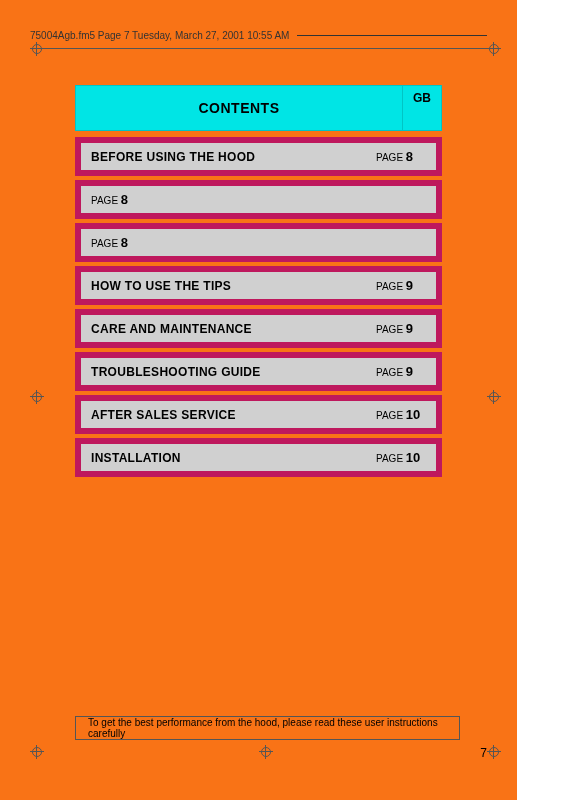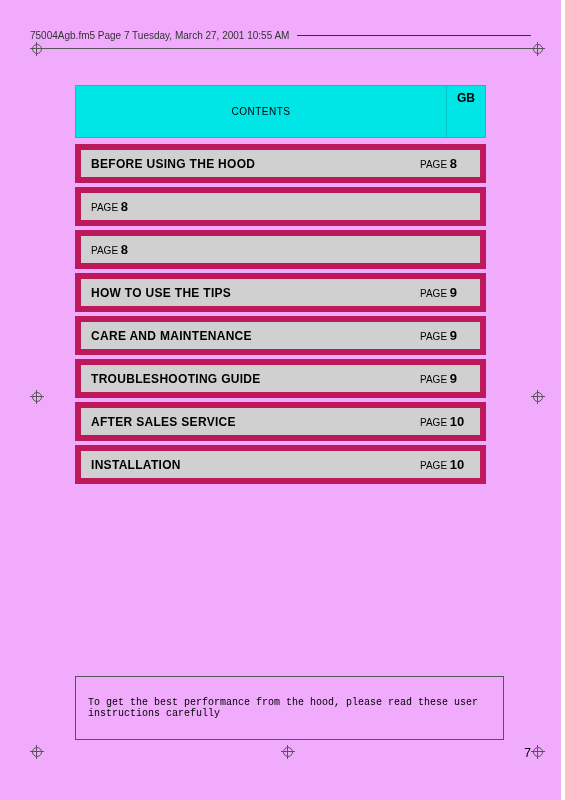--- a/index.html
+++ b/index.html
@@ -7,23 +7,23 @@
     body {
       width: 565px;
       height: 800px;
       background: #fff;
       font-family: Arial, sans-serif;
       position: relative;
       overflow: hidden;
     }
 
     .page {
-      width: 561px;
+      width: 517px;
       height: 800px;
-      background: #f0abfc;
+      background: #f97316;
       position: relative;
     }
 
     
     .header-line {
       position: absolute;
       top: 30px;
       left: 30px;
       right: 30px;
       font-size: 10px;
@@ -86,23 +86,23 @@
     
     .contents-header {
       display: flex;
       width: 100%;
       margin-bottom: 6px;
     }
 
     .contents-title-cell {
       background: #00e5e5;
       flex: 1;
-      padding: 20px 12px;
-      font-size: 10px;
-      font-weight: normal;
+      padding: 14px 12px;
+      font-size: 14px;
+      font-weight: bold;
       color: #000;
       text-align: center;
       letter-spacing: 0.5px;
       border: 1px solid #00c5c5;
     }
 
     .contents-gb-cell {
       background: #00e5e5;
       padding: 5px 10px;
       font-size: 12px;
@@ -152,24 +152,23 @@
       font-weight: bold;
     }
 
     
     .footer-box {
       position: absolute;
       bottom: 60px;
       left: 75px;
       right: 57px;
       border: 1px solid #555;
-      padding: 20px 12px;
+      padding: 0 12px;
       font-size: 10px;
       color: #000;
-      font-family: Liberation Mono, monospace;
     }
 
     
     .page-number {
       position: absolute;
       bottom: 40px;
       right: 30px;
       font-size: 12px;
       color: #000;
     }

